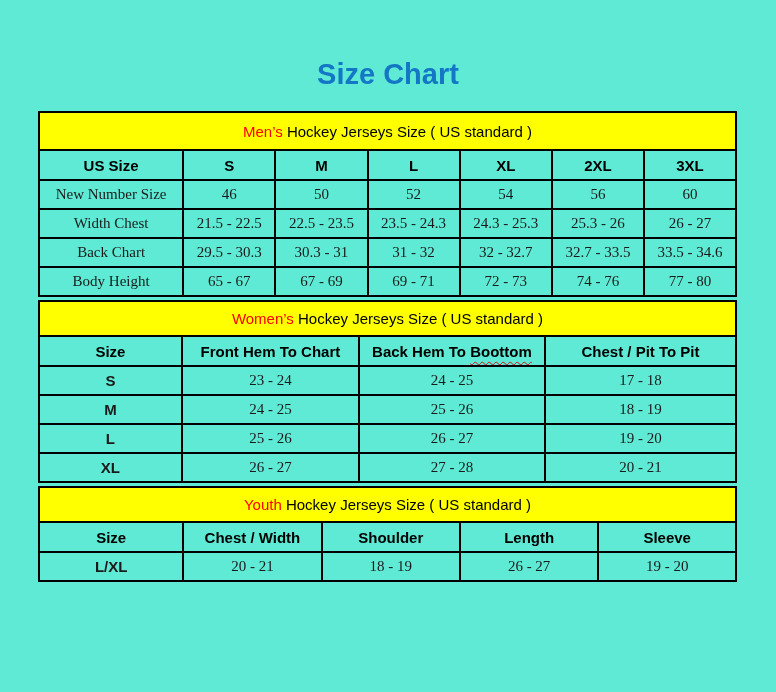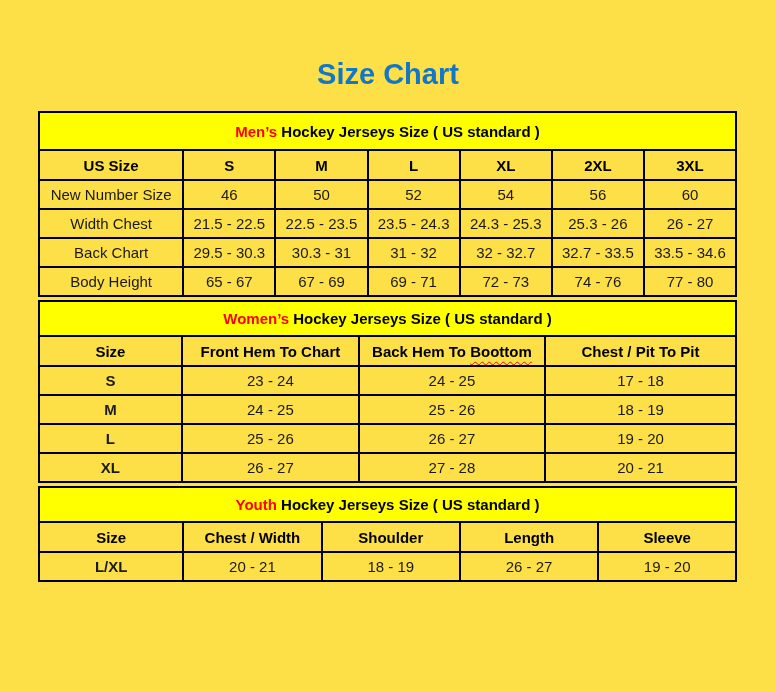--- a/index.html
+++ b/index.html
@@ -9,21 +9,21 @@
     width: 776px;
     height: 692px;
     overflow: hidden;
     font-family: "Liberation Sans", sans-serif;
     color: #1a1a1a;
   }
   .page {
     position: relative;
     width: 776px;
     height: 692px;
-    background: #fde047;
+    background: #5eead4;
   }
   .title {
     padding-top: 58px;
     margin: 0 0 20px 0;
     text-align: center;
     font-size: 29px;
     font-weight: 700;
     color: #1377c5;
     letter-spacing: 0px;
   }
@@ -44,36 +44,37 @@
     border: 2px solid #000000;
     text-align: center;
     vertical-align: middle;
     padding: 1px 2px;
     font-size: 15px;
     overflow: hidden;
     white-space: nowrap;
   }
   .banner-cell {
     background: #ffff00;
-    font-weight: 700;
+    font-weight: 400;
     font-size: 17px;
     height: 31px;
     color: #000000;
   }
   .mens-banner .banner-cell { height: 34px; }
   .banner-highlight { color: #ff0000; }
   .size-table th {
     font-weight: 700;
     height: 26px;
     color: #000000;
     margin-top: 40px;
   }
   .size-table td.data-cell, .size-table td.row-label {
     height: 25px;
     font-weight: 400;
+    font-family: Liberation Serif, serif;
   }
   .size-table td.row-label-bold {
     height: 25px;
     font-weight: 700;
   }
   .misspelled {
     text-decoration: underline;
     text-decoration-style: wavy;
     text-decoration-color: #cc1111;
     text-decoration-thickness: 1px;

